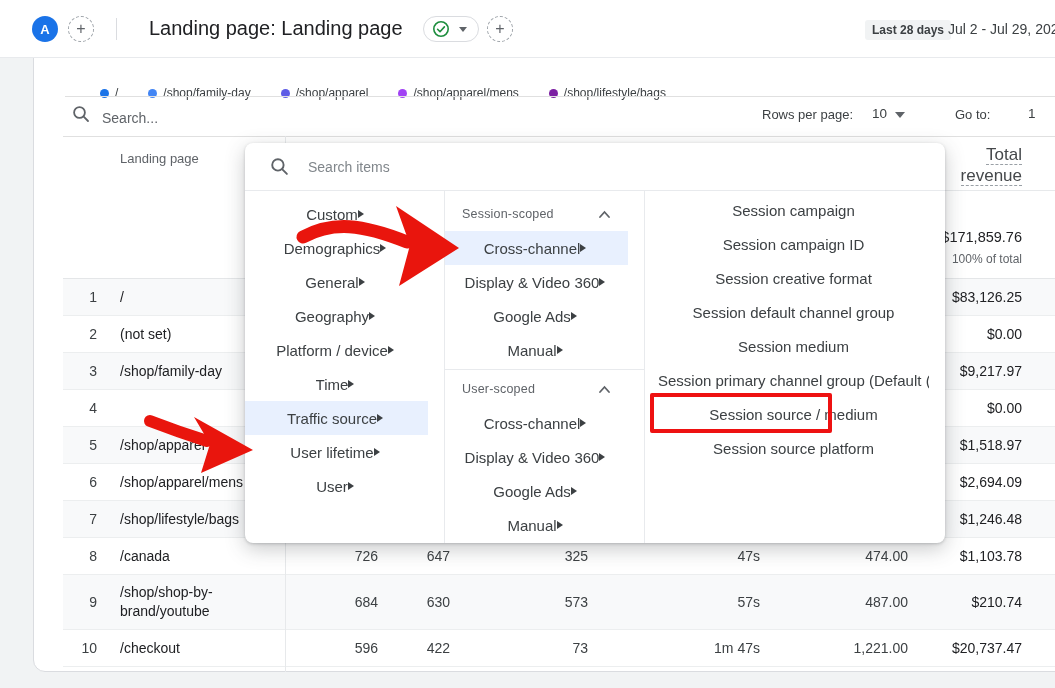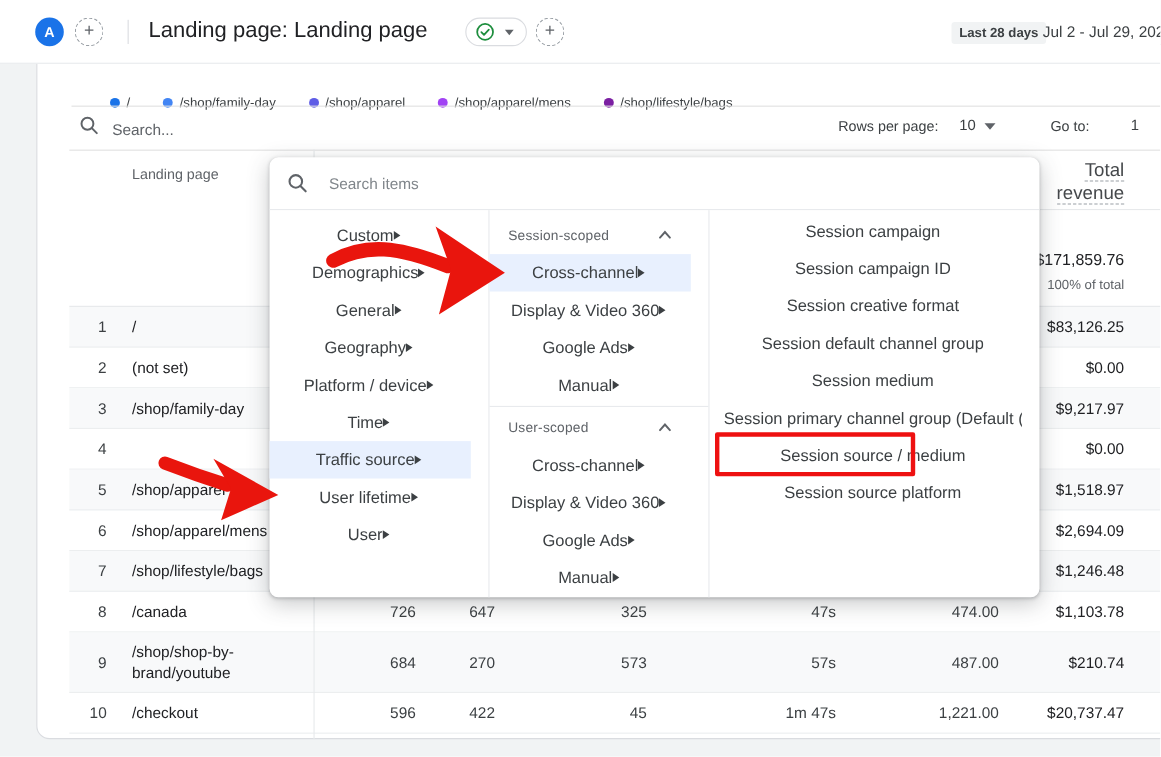--- a/index.html
+++ b/index.html
@@ -5,21 +5,21 @@
   html,body{margin:0;padding:0;}
   body{font-family:"Liberation Sans",sans-serif;}
   #stage{position:relative;width:1055px;height:688px;background:#f1f3f4;overflow:hidden;}
 
   
   .appbar{position:absolute;left:0;top:0;width:100%;height:57px;background:#fff;border-bottom:1px solid #e8eaed;z-index:60;}
   .avatar{position:absolute;left:32px;top:16px;width:26px;height:26px;border-radius:50%;background:#1a73e8;color:#fff;font-size:13px;font-weight:700;display:flex;align-items:center;justify-content:center;}
   .plus-circle{position:absolute;top:16px;width:26px;height:26px;border-radius:50%;border:1px dashed #9aa0a6;box-sizing:border-box;color:#5f6368;font-size:16px;display:flex;align-items:center;justify-content:center;background:#fff;}
   .plus1{left:68px;}  .plus2{left:487px;}
   .vdiv{position:absolute;left:116px;top:18px;width:1px;height:22px;background:#dadce0;}
-  .rtitle{position:absolute;left:135px;top:17px;font-size:20px;color:#202124;white-space:nowrap;}
+  .rtitle{position:absolute;left:149px;top:17px;font-size:20px;color:#202124;white-space:nowrap;}
   .pill{position:absolute;left:423px;top:16px;height:26px;border:1px solid #dadce0;border-radius:13px;display:flex;align-items:center;gap:9px;padding:0 11px 0 8px;box-sizing:border-box;background:#fff;}
   .caret{width:0;height:0;border-left:4.5px solid transparent;border-right:4.5px solid transparent;border-top:5px solid #5f6368;}
   .range-chip{position:absolute;left:865px;top:20px;background:#f1f3f4;color:#3c4043;font-size:12px;font-weight:700;padding:3px 7px;border-radius:3px;white-space:nowrap;text-align:right;}
   .range-val{position:absolute;left:948px;top:21px;color:#3c4043;font-size:14px;white-space:nowrap;}
 
   
   .card{position:absolute;left:33px;top:40px;right:-14px;bottom:16px;background:#fff;border:1px solid #dadce0;border-radius:12px;z-index:1;}
 
   
   .legend{position:absolute;left:66px;top:45px;display:flex;gap:30px;z-index:2;}
@@ -57,21 +57,21 @@
   .trow{display:grid;grid-template-columns:47px 175px 93px 72px 138px 172px 148px 114px;align-items:center;min-height:37px;border-bottom:1px solid #eceeef;box-sizing:border-box;}
   .trow.stripe{background:#f8f9fa;}
   .cell{font-size:14px;color:#3c4043;}
   .cell.idx{text-align:right;padding-right:13px;color:#3c4043;}
   .cell.path{padding:8px 15px 8px 10px;color:#202124;font-weight:500;line-height:19px;overflow-wrap:break-word;}
   .cell.num{text-align:right;}
   .cell.rev{color:#202124;}
 
   
   .dd{position:absolute;left:245px;top:143px;width:700px;height:400px;background:#fff;border-radius:8px;z-index:30;box-shadow:0 1px 3px rgba(60,64,67,.25),0 6px 20px rgba(60,64,67,.28);}
-  .dd-search{height:47px;display:flex;align-items:center;gap:17px;padding-left:16px;border-bottom:1px solid #e8eaed;}
+  .dd-search{height:47px;display:flex;align-items:center;gap:17px;padding-left:25px;border-bottom:1px solid #e8eaed;}
   .dd-search input{border:none;outline:none;font-size:14px;color:#202124;flex:1;background:transparent;font-family:"Liberation Sans",sans-serif;}
   .dd-search input::placeholder{color:#80868b;opacity:1;}
   .dd-cols{display:flex;height:352px;}
   .dd-c1,.dd-c2{width:200px;box-sizing:border-box;border-right:1px solid #e8eaed;padding-top:6px;}
   .dd-c3{flex:1;padding-top:2px;overflow:hidden;}
   .dd-item{height:34px;display:flex;align-items:center;justify-content:center;padding:0 36px 0 17px;cursor:pointer;}
   .dd-item .dd-label{font-size:15px;color:#3c4043;white-space:nowrap;overflow:hidden;}
   .dd-item.hl{background:#e8f0fe;margin-right:16px;padding-right:20px;}
   .dd-arrow{width:0;height:0;border-left:6px solid #3c4043;border-top:4.5px solid transparent;border-bottom:4.5px solid transparent;flex:none;}
   .dd-group{height:34px;display:flex;align-items:center;justify-content:space-between;padding:0 33px 0 17px;}
@@ -217,32 +217,32 @@
         <div class="cell num">647</div>
         <div class="cell num">325</div>
         <div class="cell num">47s</div>
         <div class="cell num">474.00</div>
         <div class="cell num rev">$1,103.78</div>
       </div>
       <div class="trow stripe">
         <div class="cell idx">9</div>
         <div class="cell path">/shop/shop-by-brand/youtube</div>
         <div class="cell num">684</div>
-        <div class="cell num">270</div>
+        <div class="cell num">630</div>
         <div class="cell num">573</div>
         <div class="cell num">57s</div>
         <div class="cell num">487.00</div>
         <div class="cell num rev">$210.74</div>
       </div>
       <div class="trow">
         <div class="cell idx">10</div>
         <div class="cell path">/checkout</div>
         <div class="cell num">596</div>
         <div class="cell num">422</div>
-        <div class="cell num">45</div>
+        <div class="cell num">73</div>
         <div class="cell num">1m 47s</div>
         <div class="cell num">1,221.00</div>
         <div class="cell num rev">$20,737.47</div>
       </div>
     </div>
 
   <div class="dd">
     <div class="dd-search">
       <svg width="19" height="19" viewBox="0 0 18 18">
           <circle cx="7.5" cy="7.5" r="5.4" fill="none" stroke="#5f6368" stroke-width="1.8"></circle>

